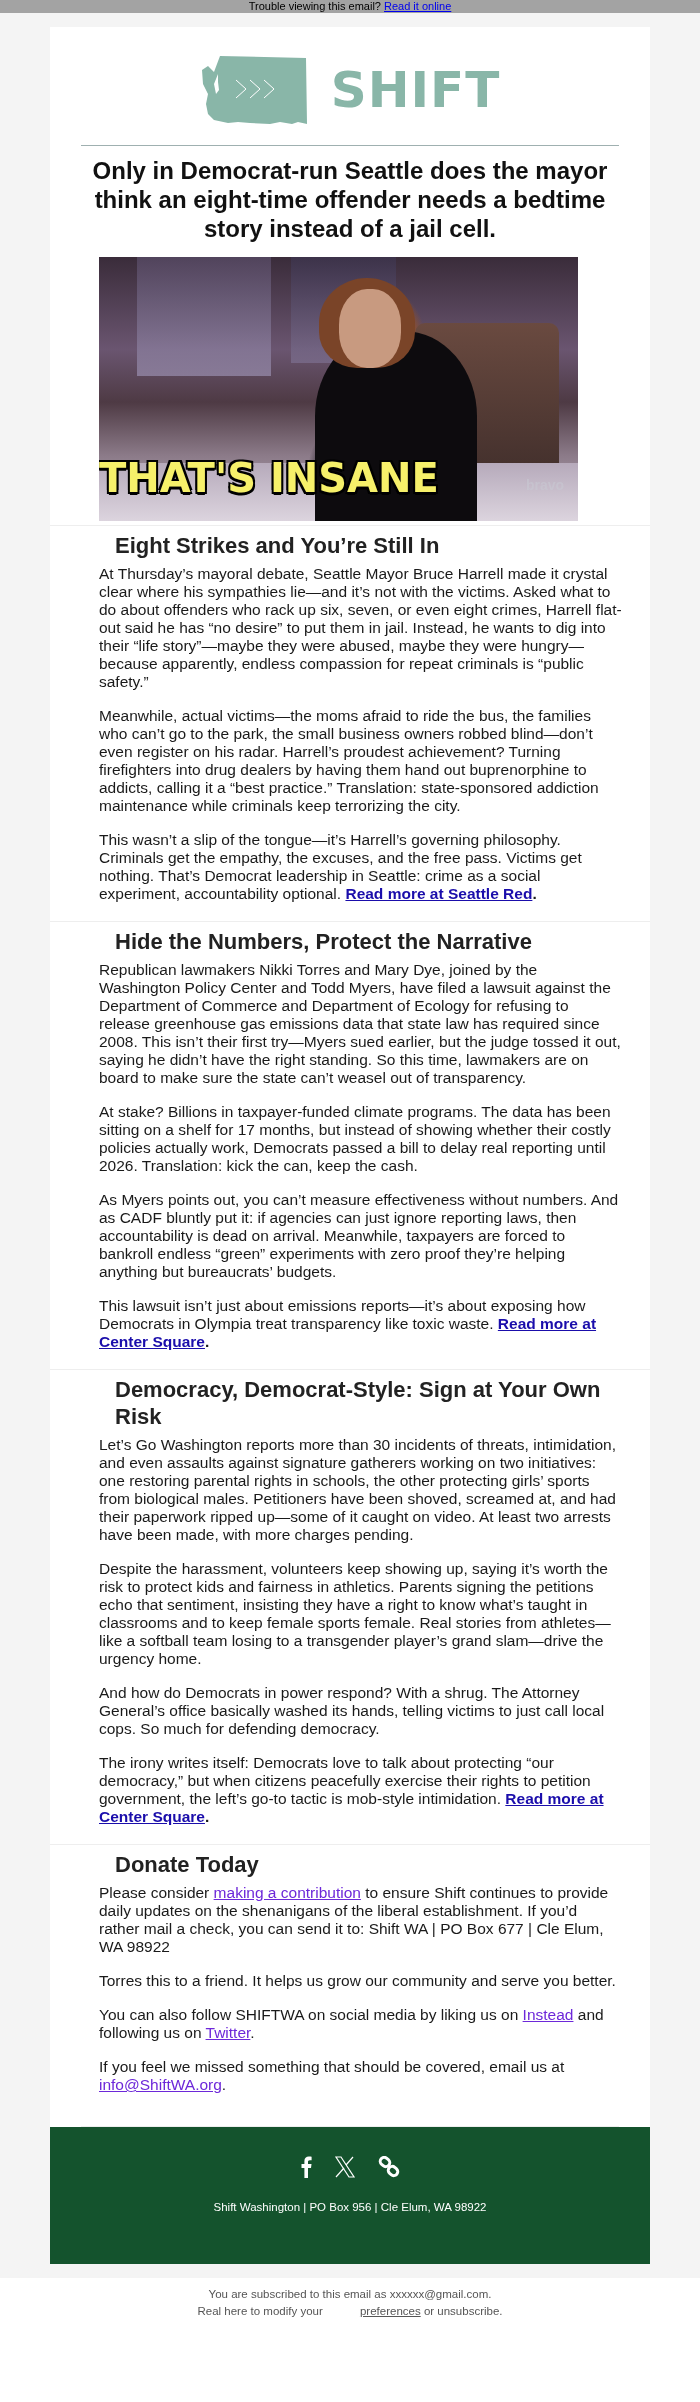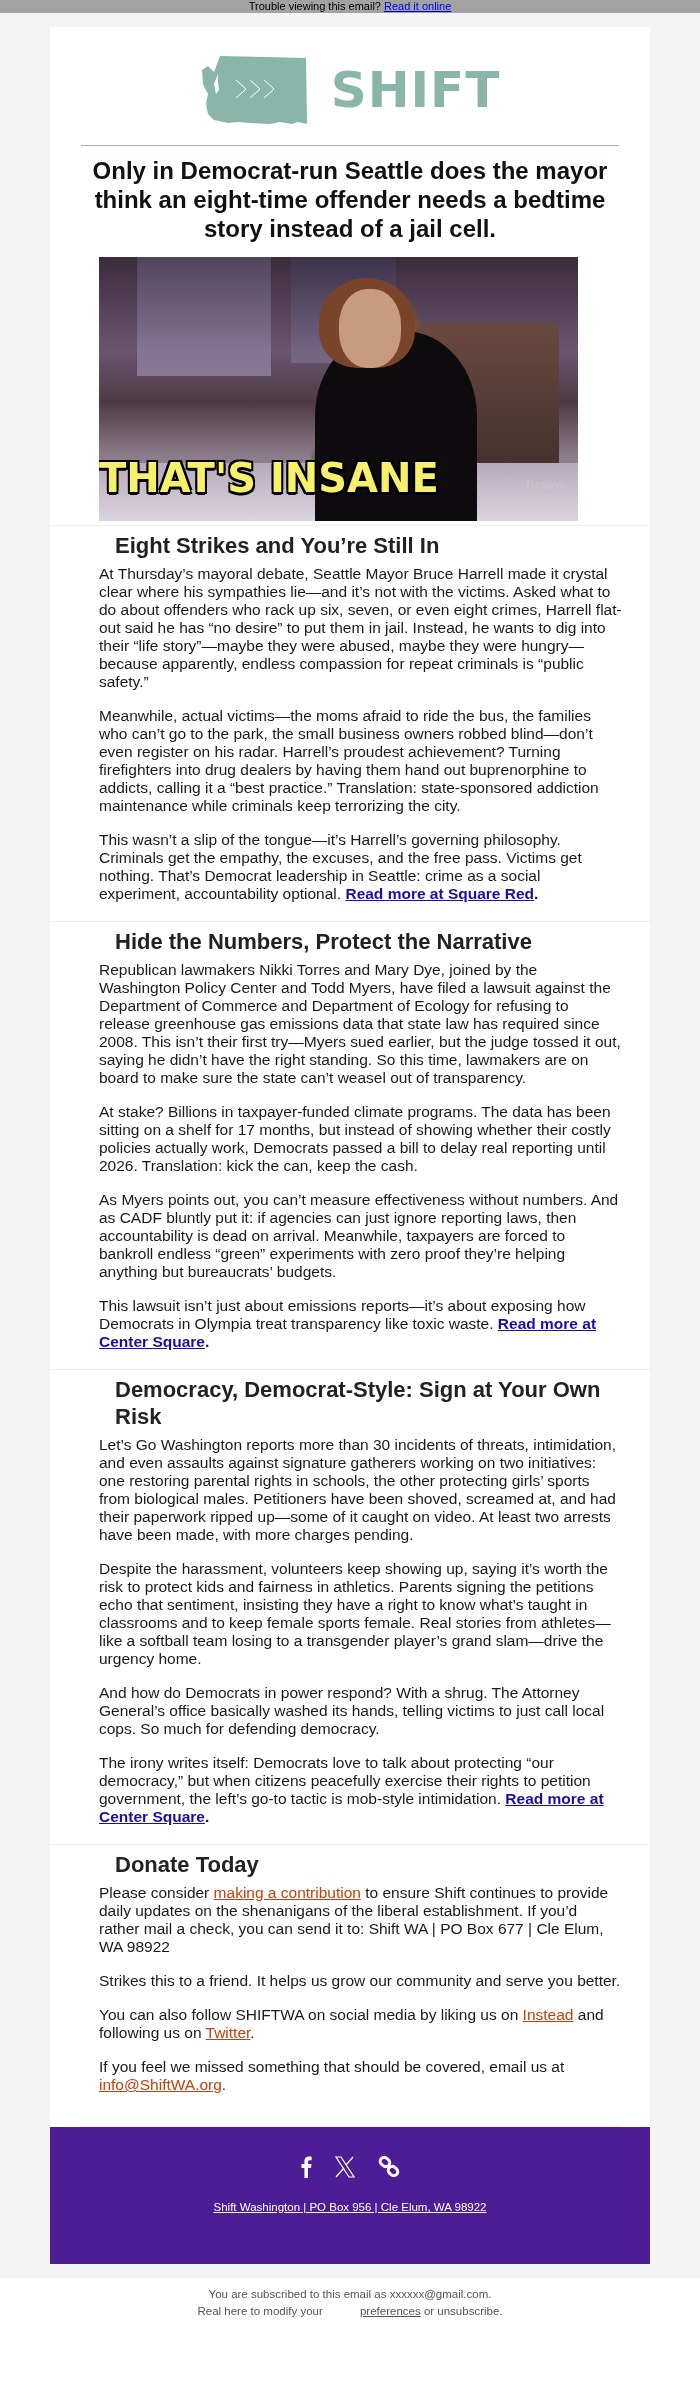--- a/index.html
+++ b/index.html
@@ -121,30 +121,29 @@
     line-height: 18px;
     color: #1a1a1a;
     padding-right: 8px;
   }
   .section p:last-child { margin-bottom: 0; }
   a.readmore {
     color: #1a0dab;
     font-weight: bold;
     text-decoration: underline;
   }
-  a.inline { color: #c2410c; text-decoration: underline; }
+  a.inline { color: #6d28d9; text-decoration: underline; }
   .dot-bold { font-weight: bold; }
   .footer {
-    background: #4c1d95;
+    background: #14532d;
     height: 137px;
     margin-top: 20px;
     text-align: center;
     color: #ffffff;
     padding-top: 26px;
-    text-decoration: underline;
   }
   .social {
     display: flex;
     justify-content: center;
     align-items: center;
     gap: 22px;
     height: 28px;
   }
   .social span { display:inline-flex; align-items:center; justify-content:center; cursor:pointer; }
   .footer-address {
@@ -202,21 +201,21 @@
       <div class="face"></div>
       <div class="caption">THAT'S INSANE</div>
       <div class="watermark">bravo</div>
     </div>
 
     <div class="section-divider"></div>
     <div class="section">
       <h2>Eight Strikes and You’re Still In</h2>
       <p>At Thursday’s mayoral debate, Seattle Mayor Bruce Harrell made it crystal clear where his sympathies lie—and it’s not with the victims. Asked what to do about offenders who rack up six, seven, or even eight crimes, Harrell flat-out said he has “no desire” to put them in jail. Instead, he wants to dig into their “life story”—maybe they were abused, maybe they were hungry—because apparently, endless compassion for repeat criminals is “public safety.”</p>
       <p>Meanwhile, actual victims—the moms afraid to ride the bus, the families who can’t go to the park, the small business owners robbed blind—don’t even register on his radar. Harrell’s proudest achievement? Turning firefighters into drug dealers by having them hand out buprenorphine to addicts, calling it a “best practice.” Translation: state-sponsored addiction maintenance while criminals keep terrorizing the city.</p>
-      <p><span>This wasn’t a slip of the tongue—it’s Harrell’s governing philosophy. Criminals get the empathy, the excuses, and the free pass. Victims get nothing. That’s Democrat leadership in Seattle: crime as a social experiment, accountability optional.</span> <a href="#" class="readmore">Read more at Square Red</a><span class="dot-bold">.</span></p>
+      <p><span>This wasn’t a slip of the tongue—it’s Harrell’s governing philosophy. Criminals get the empathy, the excuses, and the free pass. Victims get nothing. That’s Democrat leadership in Seattle: crime as a social experiment, accountability optional.</span> <a href="#" class="readmore">Read more at Seattle Red</a><span class="dot-bold">.</span></p>
     </div>
 
     <div class="section-divider"></div>
     <div class="section">
       <h2>Hide the Numbers, Protect the Narrative</h2>
       <p>Republican lawmakers Nikki Torres and Mary Dye, joined by the Washington Policy Center and Todd Myers, have filed a lawsuit against the Department of Commerce and Department of Ecology for refusing to release greenhouse gas emissions data that state law has required since 2008. This isn’t their first try—Myers sued earlier, but the judge tossed it out, saying he didn’t have the right standing. So this time, lawmakers are on board to make sure the state can’t weasel out of transparency.</p>
       <p>At stake? Billions in taxpayer-funded climate programs. The data has been sitting on a shelf for 17 months, but instead of showing whether their costly policies actually work, Democrats passed a bill to delay real reporting until 2026. Translation: kick the can, keep the cash.</p>
       <p>As Myers points out, you can’t measure effectiveness without numbers. And as CADF bluntly put it: if agencies can just ignore reporting laws, then accountability is dead on arrival. Meanwhile, taxpayers are forced to bankroll endless “green” experiments with zero proof they’re helping anything but bureaucrats’ budgets.</p>
       <p><span>This lawsuit isn’t just about emissions reports—it’s about exposing how Democrats in Olympia treat transparency like toxic waste.</span> <a href="#" class="readmore">Read more at Center Square</a><span class="dot-bold">.</span></p>
     </div>
@@ -227,21 +226,21 @@
       <p>Let’s Go Washington reports more than 30 incidents of threats, intimidation, and even assaults against signature gatherers working on two initiatives: one restoring parental rights in schools, the other protecting girls’ sports from biological males. Petitioners have been shoved, screamed at, and had their paperwork ripped up—some of it caught on video. At least two arrests have been made, with more charges pending.</p>
       <p>Despite the harassment, volunteers keep showing up, saying it’s worth the risk to protect kids and fairness in athletics. Parents signing the petitions echo that sentiment, insisting they have a right to know what’s taught in classrooms and to keep female sports female. Real stories from athletes—like a softball team losing to a transgender player’s grand slam—drive the urgency home.</p>
       <p>And how do Democrats in power respond? With a shrug. The Attorney General’s office basically washed its hands, telling victims to just call local cops. So much for defending democracy.</p>
       <p><span>The irony writes itself: Democrats love to talk about protecting “our democracy,” but when citizens peacefully exercise their rights to petition government, the left’s go-to tactic is mob-style intimidation.</span> <a href="#" class="readmore">Read more at Center Square</a><span class="dot-bold">.</span></p>
     </div>
 
     <div class="section-divider"></div>
     <div class="section">
       <h2>Donate Today</h2>
       <p><span>Please consider </span><a href="#" class="inline">making a contribution</a><span> to ensure Shift continues to provide daily updates on the shenanigans of the liberal establishment. If you’d rather mail a check, you can send it to: Shift WA | PO Box 677 | Cle Elum, WA 98922</span></p>
-      <p>Strikes this to a friend.  It helps us grow our community and serve you better.</p>
+      <p>Torres this to a friend.  It helps us grow our community and serve you better.</p>
       <p><span>You can also follow SHIFTWA on social media by liking us on </span><a href="#" class="inline">Instead</a><span> and following us on </span><a href="#" class="inline">Twitter</a><span>.</span></p>
       <p><span>If you feel we missed something that should be covered, email us at </span><a href="#" class="inline">info@ShiftWA.org</a><span>.</span></p>
     </div>
 
     <div class="section-divider" style="margin: 18px 31px 0 31px;"></div>
 
     <div class="footer" style="margin-top:0;">
       <div class="social">
         <span>
           <svg width="12" height="22" viewBox="0 0 12 22">

